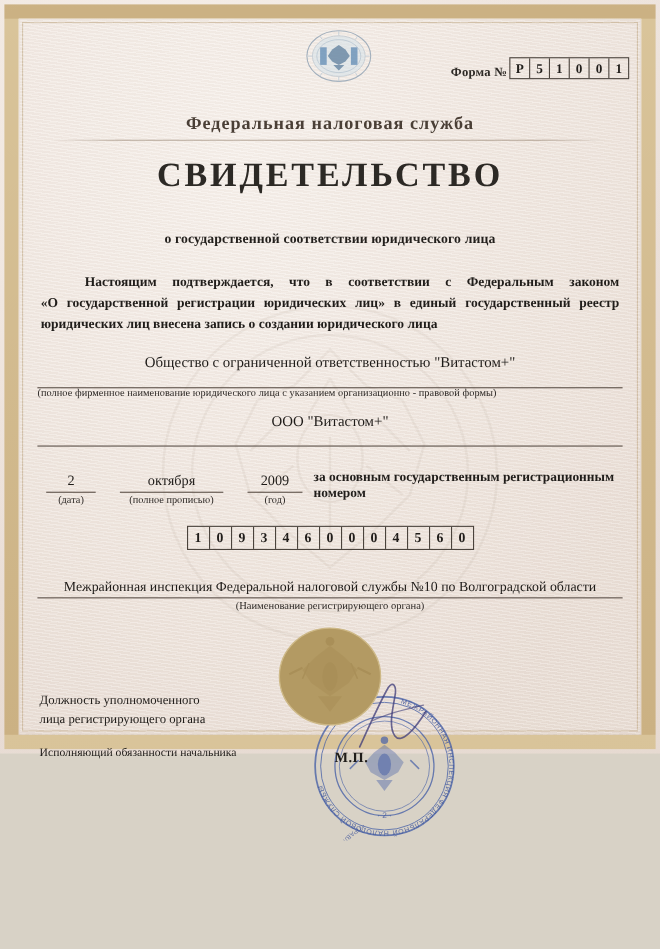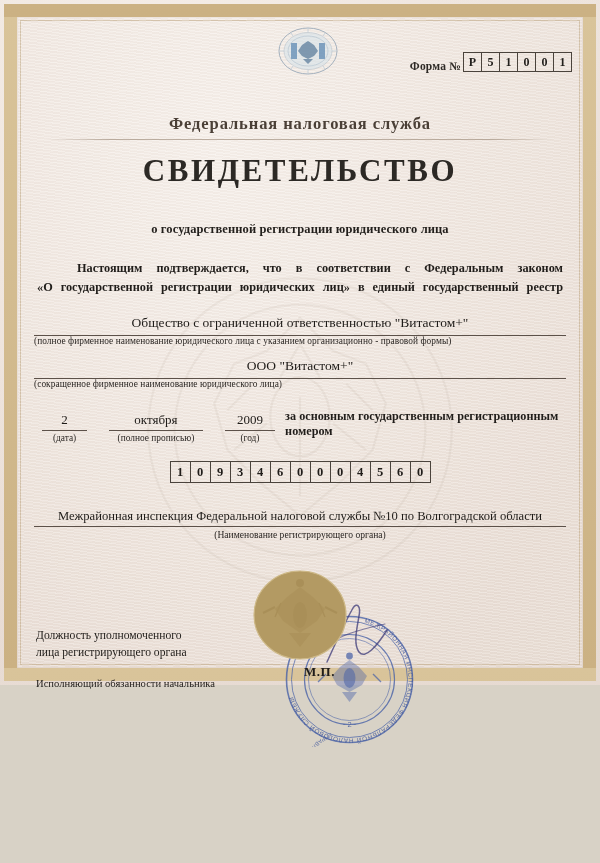--- a/index.html
+++ b/index.html
@@ -62,21 +62,21 @@
     width:17px;height:18px;line-height:18px;text-align:center;
     font-size:12px;font-weight:bold;color:#221f1c;
     border-right:1.1px solid #4a433c;
   }
   .form-boxes .cell:last-child{border-right:none;}
 
   
   .hline{height:1px;background:linear-gradient(90deg,rgba(150,130,110,0) 0%,rgba(140,120,100,.55) 12%,rgba(140,120,100,.55) 88%,rgba(150,130,110,0) 100%);margin:0 22px;}
   .org-title{
     text-align:center;font-size:16.5px;font-weight:bold;color:#4a3f36;
-    letter-spacing:.9px;margin-top:20px;margin-bottom:5px;
+    letter-spacing:.9px;margin-top:8px;margin-bottom:5px;
   }
   .main-title{
     text-align:center;font-size:31px;font-weight:bold;color:#2c2925;
     letter-spacing:2.6px;margin-top:13px;
   }
   .subtitle{
     text-align:center;font-size:12.5px;font-weight:bold;color:#221f1c;
     margin-top:33px;letter-spacing:.1px;
   }
   .body-para{
@@ -84,21 +84,21 @@
     text-align:justify;line-height:1.55;
   }
   .body-para .ind{display:inline-block;width:40px;}
   .body-para p{margin:0;}
   .body-para p.j{text-align:justify;text-align-last:justify;}
 
   
   .field{margin:0 10px;}
   .field .val{
     text-align:center;font-size:13.5px;color:#1e1b18;
-    padding-bottom:4px;border-bottom:1px solid #5c5149;
+    padding-bottom:14px;border-bottom:1px solid #5c5149;
   }
   .field .cap{
     text-align:left;font-size:9.4px;color:#2b2724;margin-top:0;letter-spacing:.05px;
   }
   .gap-18{height:18px;}
   .gap-12{height:12px;}
 
   
   .date-row{display:flex;align-items:flex-end;margin:20px 10px 0 10px;}
   .date-cell{text-align:center;}
@@ -119,21 +119,21 @@
   }
   .ogrn .cell:last-child{border-right:none;}
 
   
   .authority{margin:26px 10px 0 10px;}
   .authority .val{text-align:center;font-size:12.6px;color:#1e1b18;padding-bottom:2px;border-bottom:1px solid #5c5149;}
   .authority .cap{text-align:center;font-size:9.6px;color:#2b2724;margin-top:2px;}
 
   
   .sig-block{position:relative;margin-top:72px;height:150px;}
-  .sig-left{position:absolute;left:12px;top:16px;width:210px;}
+  .sig-left{position:absolute;left:12px;top:0;width:210px;}
   .sig-left .pos{font-size:11.6px;color:#1e1b18;line-height:1.45;}
   .sig-left .acting{font-size:10.6px;color:#1e1b18;margin-top:16px;}
   .sig-right{position:absolute;left:370px;top:16px;width:165px;text-align:center;}
   .sig-right .name{font-size:12px;color:#1e1b18;}
   .sig-right .rule{height:1px;background:#4a433c;margin:20px 4px 0 4px;}
   .sig-right .cap{font-size:10px;color:#2b2724;margin-top:22px;}
 
   
   .seal{position:absolute;left:258px;top:0px;width:135px;height:135px;}
   .mp{
@@ -201,37 +201,37 @@
         <div class="cell">1</div>
         <div class="cell">0</div>
         <div class="cell">0</div>
         <div class="cell">1</div>
       </div>
     </div>
 
     <div class="org-title">Федеральная налоговая служба</div>
     <div class="hline"></div>
     <div class="main-title">СВИДЕТЕЛЬСТВО</div>
-    <div class="subtitle">о государственной регистрации юридического лица</div>
+    <div class="subtitle">о государственной соответствии юридического лица</div>
 
     <div class="body-para">
       <p class="j"><span class="ind"></span><span>Настоящим подтверждается, что в соответствии с Федеральным законом</span></p>
       <p class="j">«О государственной регистрации юридических лиц» в единый государственный реестр</p>
+      <p>юридических лиц внесена запись о создании юридического лица</p>
     </div>
 
     <div class="gap-18"></div>
     <div class="field">
       <div class="val">Общество с ограниченной ответственностью "Витастом+"</div>
       <div class="cap">(полное фирменное наименование юридического лица с указанием организационно - правовой формы)</div>
     </div>
 
     <div class="gap-12"></div>
     <div class="field">
       <div class="val">ООО "Витастом+"</div>
-      <div class="cap">(сокращенное фирменное наименование юридического лица)</div>
     </div>
 
     <div class="date-row">
       <div class="date-cell dc-day">
         <div class="v">2</div>
         <div class="c">(дата)</div>
       </div>
       <div class="date-cell dc-month">
         <div class="v">октября</div>
         <div class="c">(полное прописью)</div>

